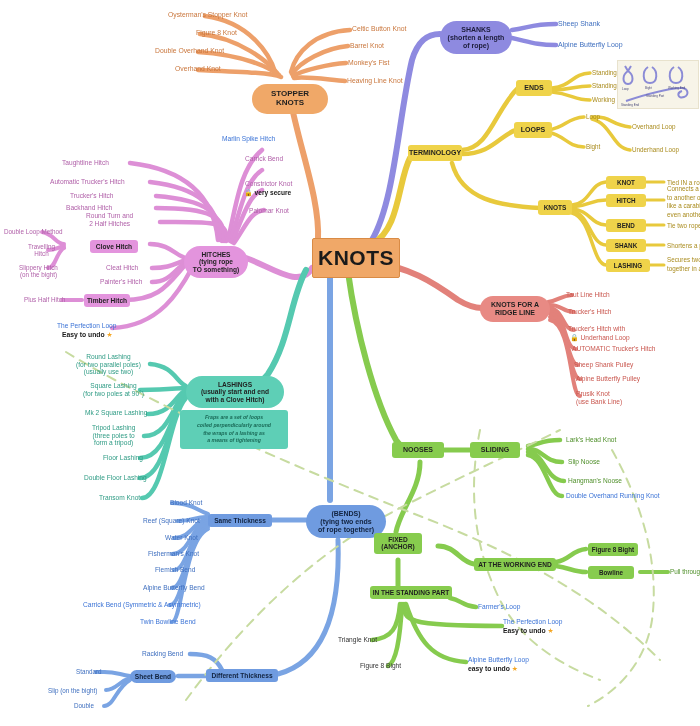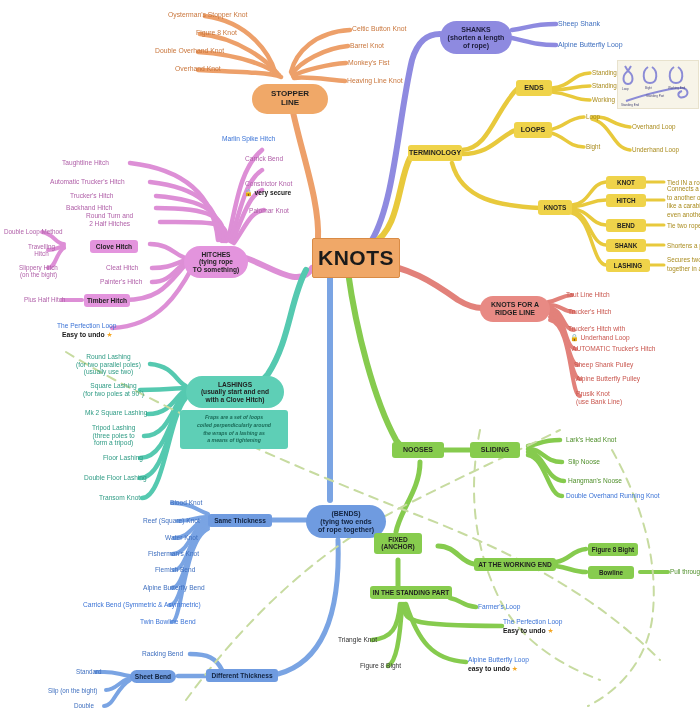--- a/index.html
+++ b/index.html
@@ -200,21 +200,21 @@
         <path d="M186,700 C230,640 300,560 400,508 C470,472 520,450 560,430"></path>
         <path d="M480,430 C470,480 470,540 500,600 C520,640 560,665 600,680"></path>
         <path d="M612,450 C640,500 660,560 652,620 C646,660 620,690 588,706"></path>
       </g>
     </g>
   </svg>
 
   <div class="node central" style="left:312px;top:238px;width:88px;">KNOTS</div>
 
   <div class="node pill c-orange" style="left:252px;top:84px;width:76px;padding:6px 0;font-size:8px;white-space:pre;">STOPPER
-LINE</div>
+KNOTS</div>
 
   <div class="lbl t-orange" style="left:168px;top:11px;font-size:6.8px;">Oysterman's Stopper Knot</div>
   <div class="lbl t-orange" style="left:196px;top:29px;font-size:6.8px;">Figure 8 Knot</div>
   <div class="lbl t-orange" style="left:155px;top:47px;font-size:6.8px;">Double Overhand Knot</div>
   <div class="lbl t-orange" style="left:175px;top:65px;font-size:6.8px;">Overhand Knot</div>
 
   <div class="lbl t-orange" style="left:352px;top:25px;font-size:6.8px;">Celtic Button Knot</div>
   <div class="lbl t-orange" style="left:350px;top:42px;font-size:6.8px;">Barrel Knot</div>
   <div class="lbl t-orange" style="left:348px;top:59px;font-size:6.8px;">Monkey's Fist</div>
   <div class="lbl t-orange" style="left:347px;top:77px;font-size:6.8px;">Heaving Line Knot</div>

